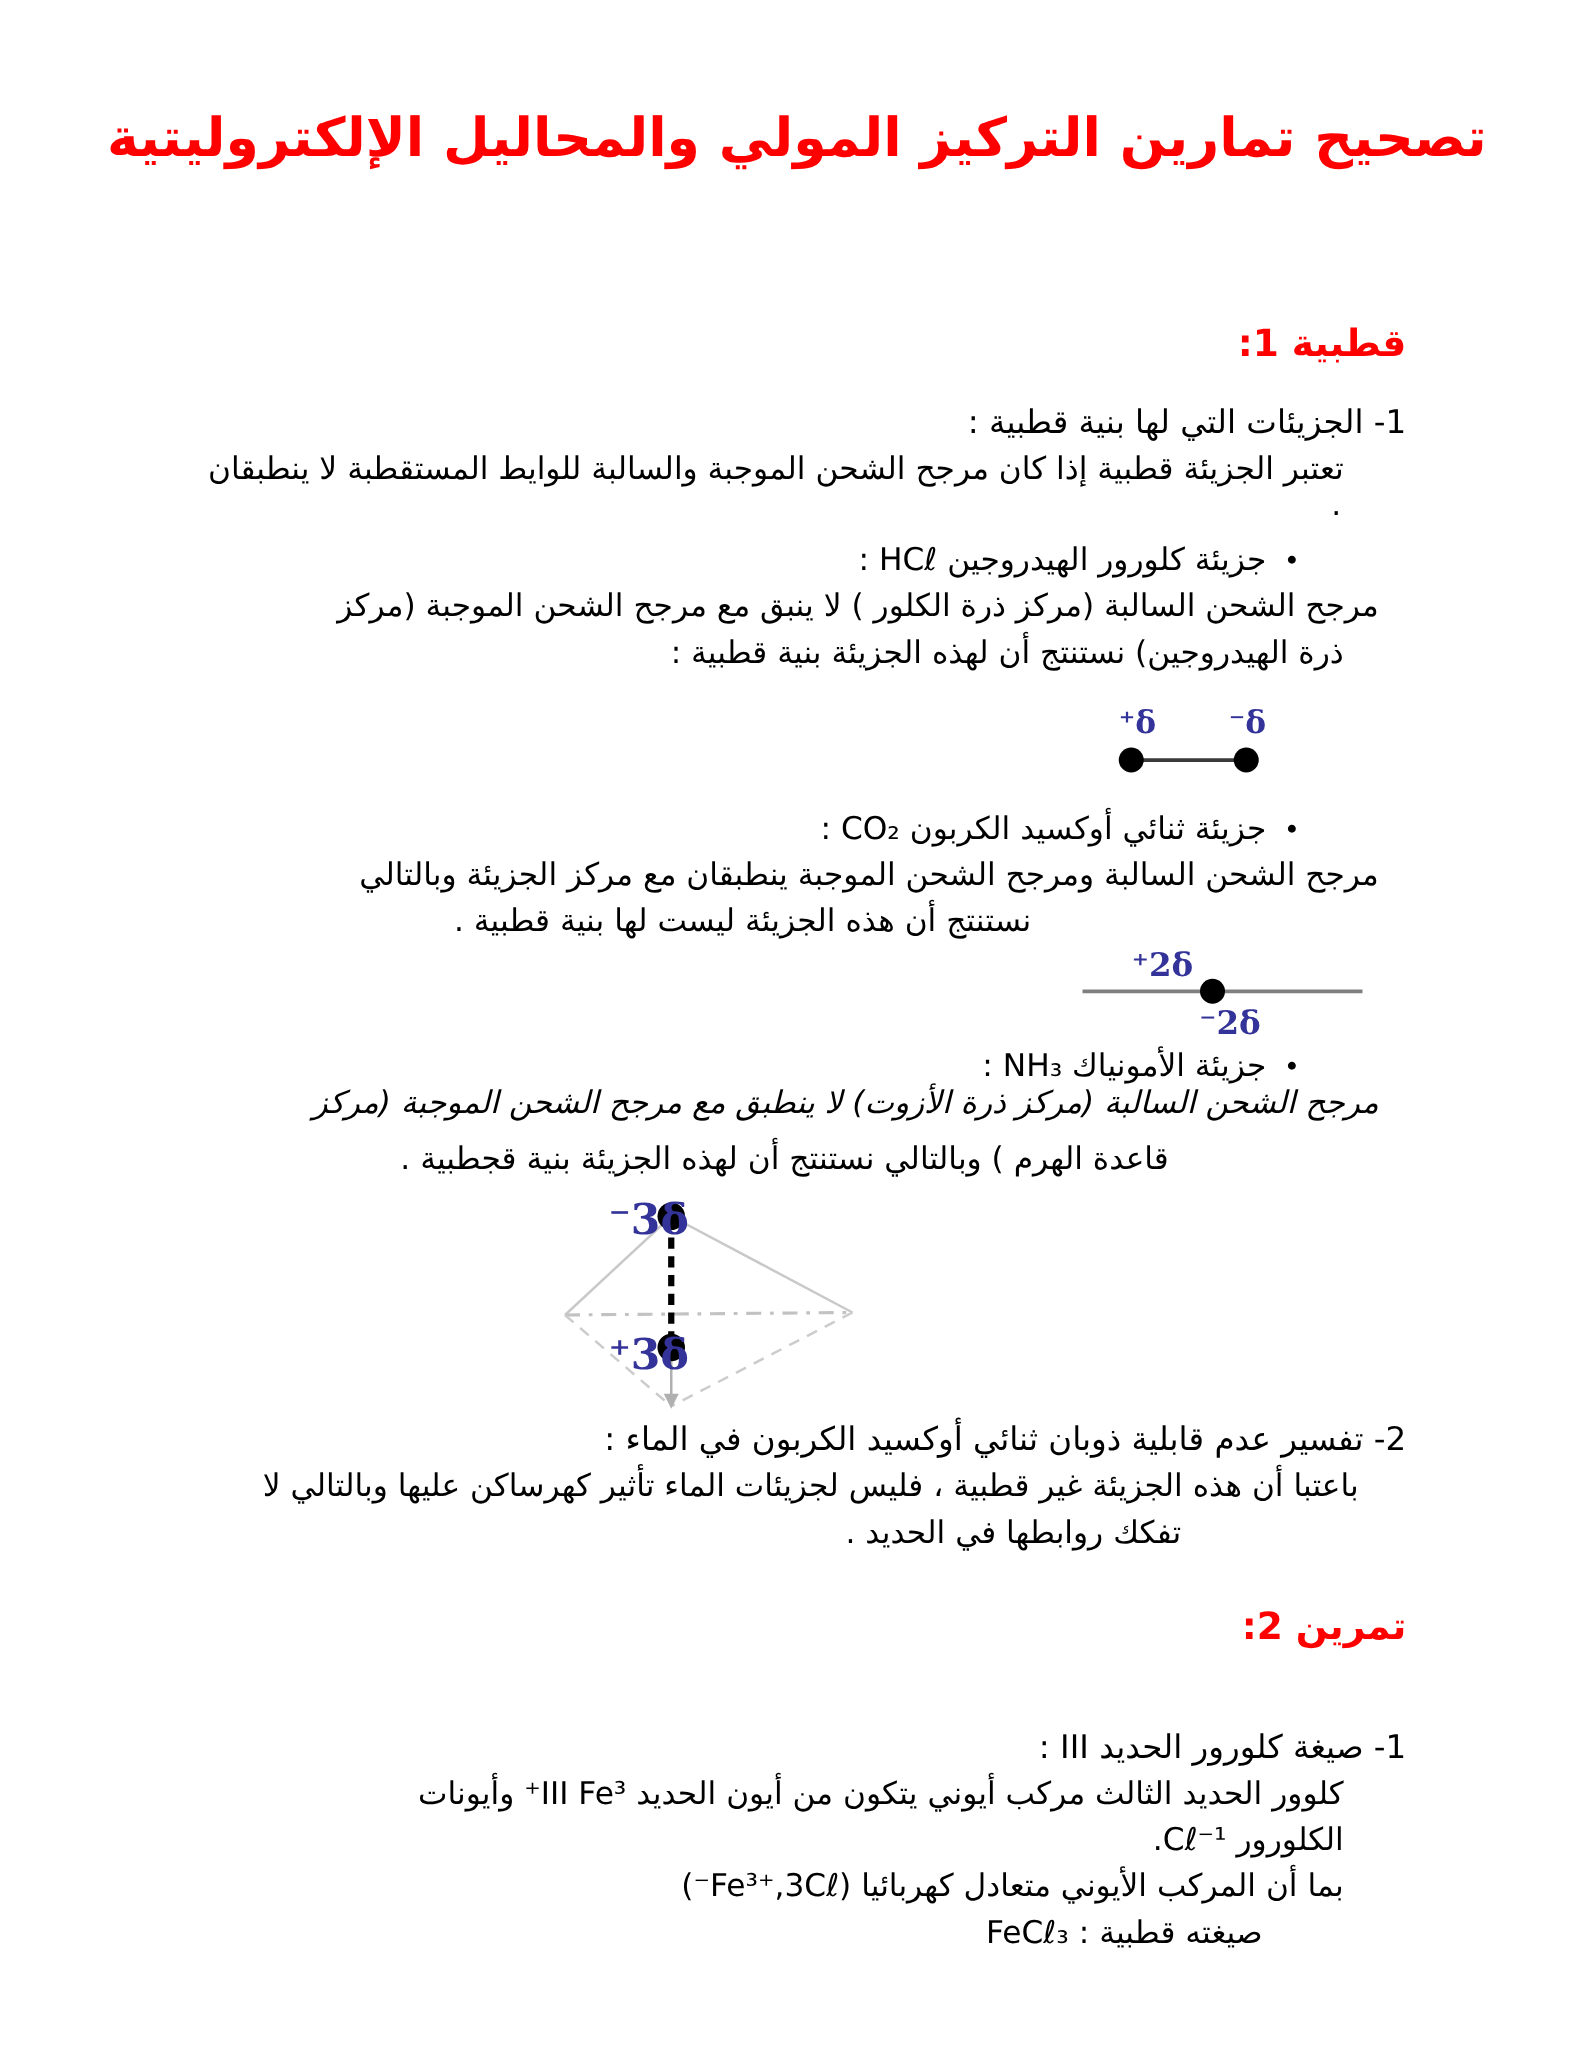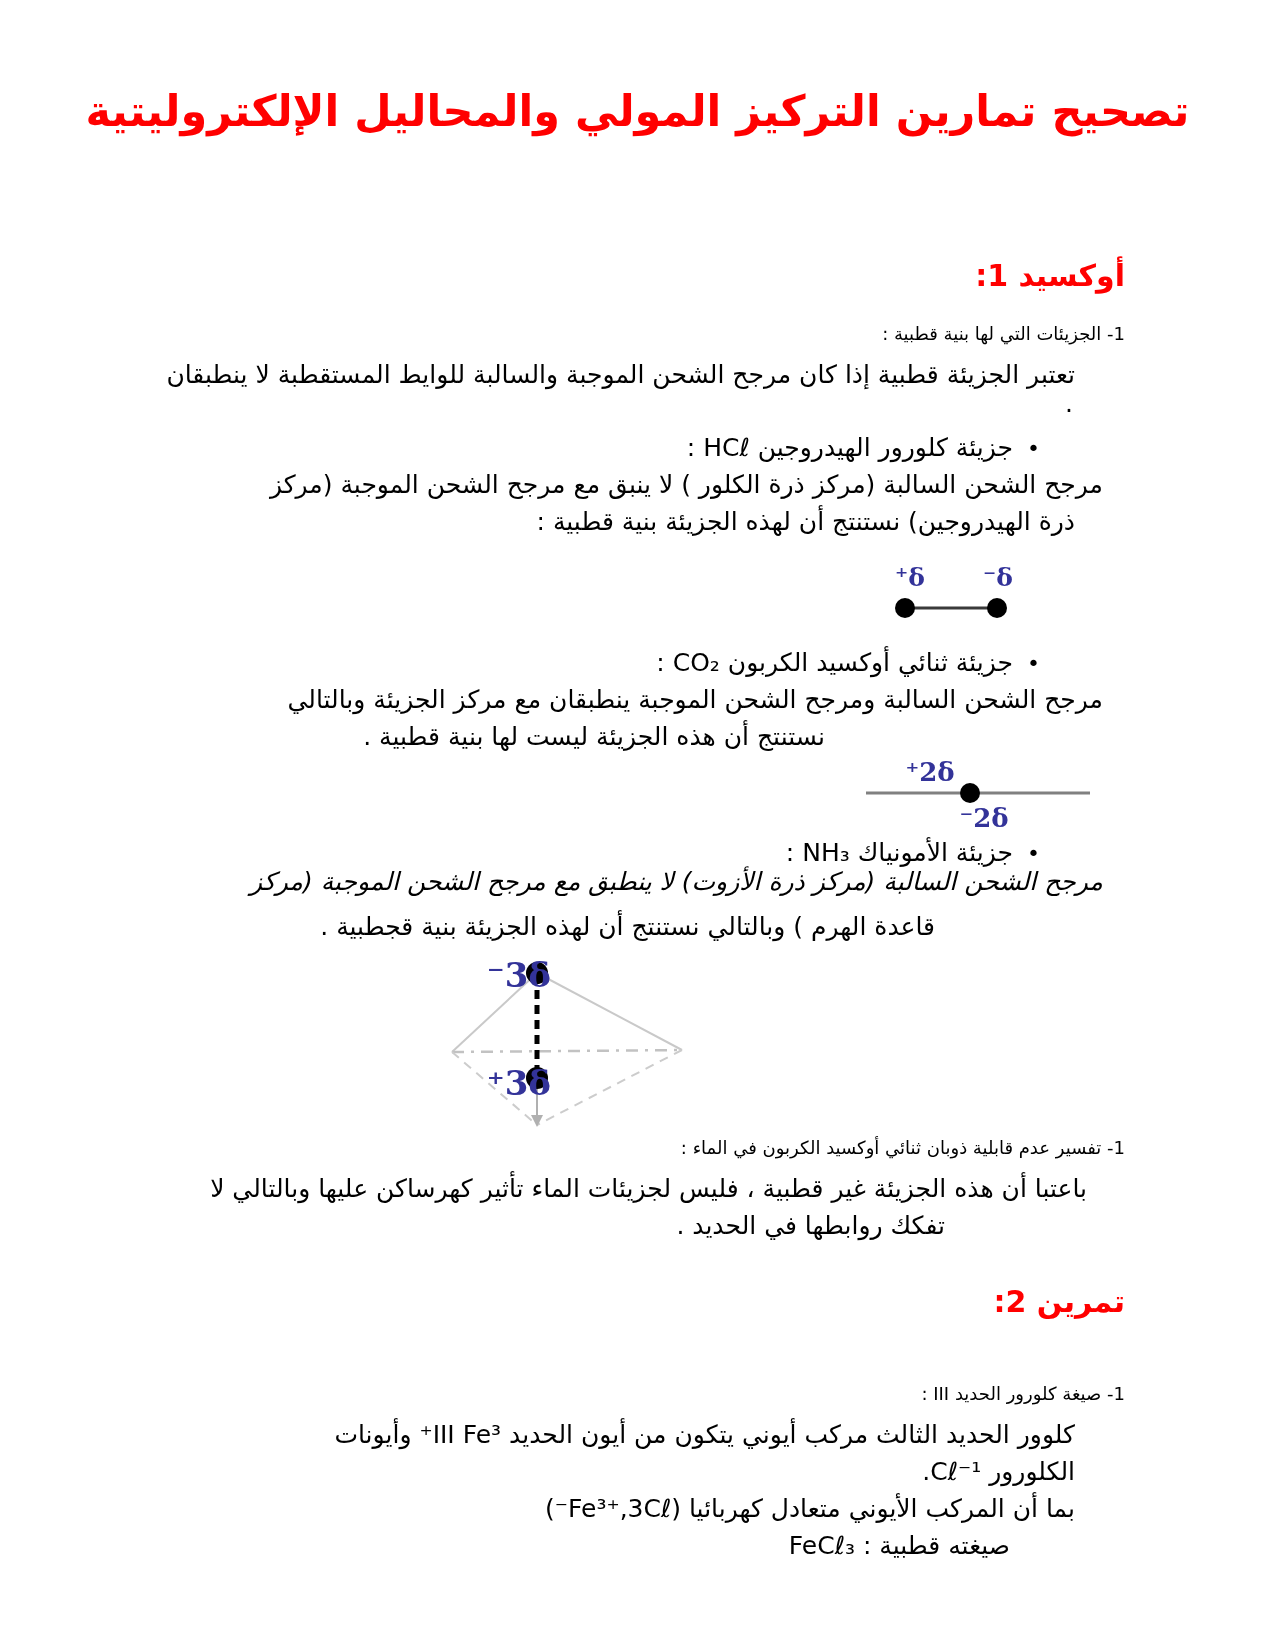--- a/index.html
+++ b/index.html
@@ -34,38 +34,38 @@
     color: var(--accent);
     white-space: nowrap;
   }
   .ex-heading {
     position: absolute;
     white-space: nowrap;
     font-size: 30px;
     font-weight: bold;
     color: var(--accent);
   }
-  .item-label { font-size: 18px; }
+  .item-label { font-size: 26px; }
   .bullet-line { display: flex; align-items: baseline; gap: 14px; }
   .bullet-glyph { font-size: 22px; }
   .diagram { position: absolute; }
   .delta-label {
     fill: var(--delta);
     font-family: "DejaVu Serif", serif;
     font-weight: bold;
   }
 </style>
 </head>
 <body>
 
 <div class="page">
 
   <div class="doc-title" style="top:86px;">تصحيح تمارين التركيز المولي والمحاليل الإلكتروليتية</div>
 
-  <div class="ex-heading" style="top:258px; right:150px;">أوكسيد 1:</div>
+  <div class="ex-heading" style="top:258px; right:150px;">قطبية 1:</div>
 
   <div class="line item-label" style="top:322px; right:150px;">1- الجزيئات التي لها بنية قطبية :</div>
   <div class="line" style="top:359px; right:200px;">تعتبر الجزيئة قطبية إذا كان مرجح الشحن الموجبة والسالبة للوايط المستقطبة لا ينطبقان</div>
   <div class="line" style="top:388px; right:202px;">.</div>
 
   <div class="line bullet-line" style="top:432px; right:235px;">
     <span class="bullet-glyph">•</span>
     <span>جزيئة كلورور الهيدروجين HCℓ :</span>
   </div>
   <div class="line" style="top:469px; right:172px;">مرجح الشحن السالبة (مركز ذرة الكلور ) لا ينبق مع مرجح الشحن الموجبة (مركز</div>
@@ -108,21 +108,21 @@
     <line x1="262" y1="105" x2="117" y2="180" stroke="#cccccc" stroke-width="2" stroke-dasharray="9 7"></line>
     <line x1="117" y1="30" x2="117" y2="131" stroke="#000000" stroke-width="5" stroke-dasharray="9 6"></line>
     <line x1="117" y1="133" x2="117" y2="172" stroke="#b0b0b0" stroke-width="2"></line>
     <polygon points="111,170 123,170 117,182" fill="#b0b0b0"></polygon>
     <circle cx="117" cy="28" r="11" fill="#000"></circle>
     <circle cx="117" cy="133" r="11" fill="#000"></circle>
     <text class="delta-label" x="131" y="42" font-size="34">3δ⁻</text>
     <text class="delta-label" x="131" y="150" font-size="34">3δ⁺</text>
   </svg>
 
-  <div class="line item-label" style="top:1136px; right:150px;">1- تفسير عدم قابلية ذوبان ثنائي أوكسيد الكربون في الماء :</div>
+  <div class="line item-label" style="top:1136px; right:150px;">2- تفسير عدم قابلية ذوبان ثنائي أوكسيد الكربون في الماء :</div>
   <div class="line" style="top:1173px; right:188px;">باعتبا أن هذه الجزيئة غير قطبية ، فليس لجزيئات الماء تأثير كهرساكن عليها وبالتالي لا</div>
   <div class="line" style="top:1210px; right:330px;">تفكك روابطها في الحديد .</div>
 
   <div class="ex-heading" style="top:1284px; right:150px;">تمرين 2:</div>
 
   <div class="line item-label" style="top:1382px; right:150px;">1- صيغة كلورور الحديد III :</div>
   <div class="line" style="top:1419px; right:200px;">كلوور الحديد الثالث مركب أيوني يتكون من أيون الحديد III Fe³⁺ وأيونات</div>
   <div class="line" style="top:1456px; right:200px;">الكلورور Cℓ⁻¹.</div>
   <div class="line" style="top:1493px; right:200px;">بما أن المركب الأيوني متعادل كهربائيا (Fe³⁺,3Cℓ⁻)</div>
   <div class="line" style="top:1530px; right:265px;">صيغته قطبية : FeCℓ₃</div>

